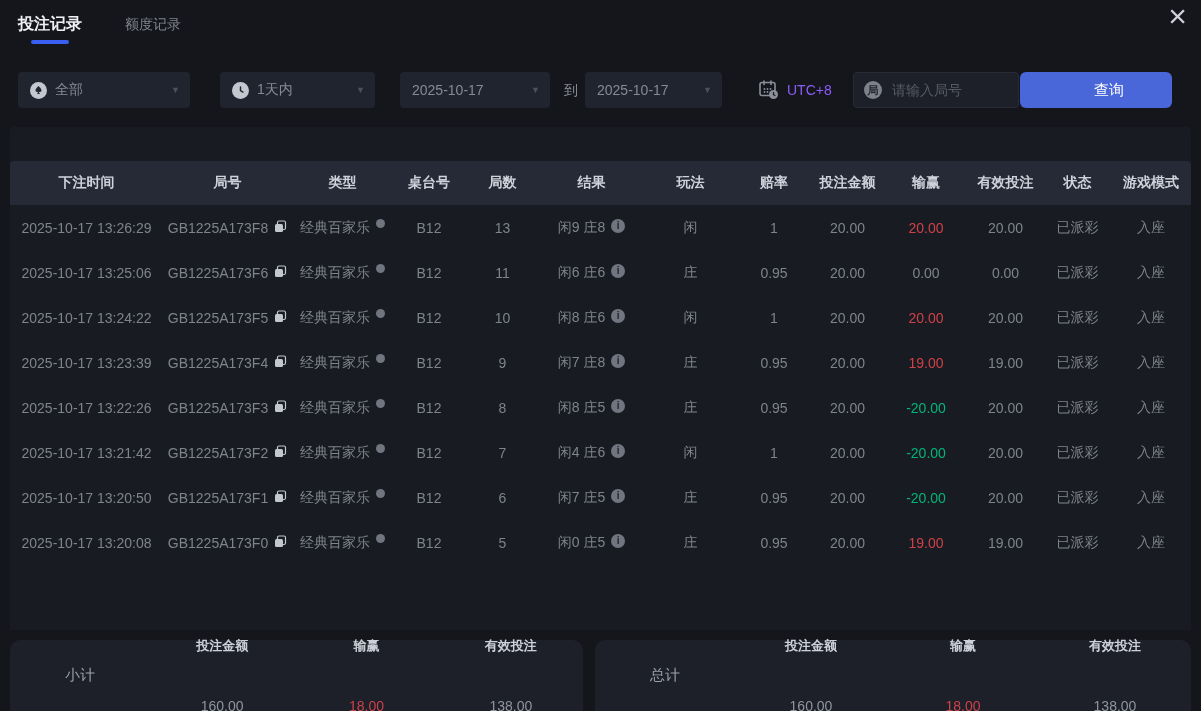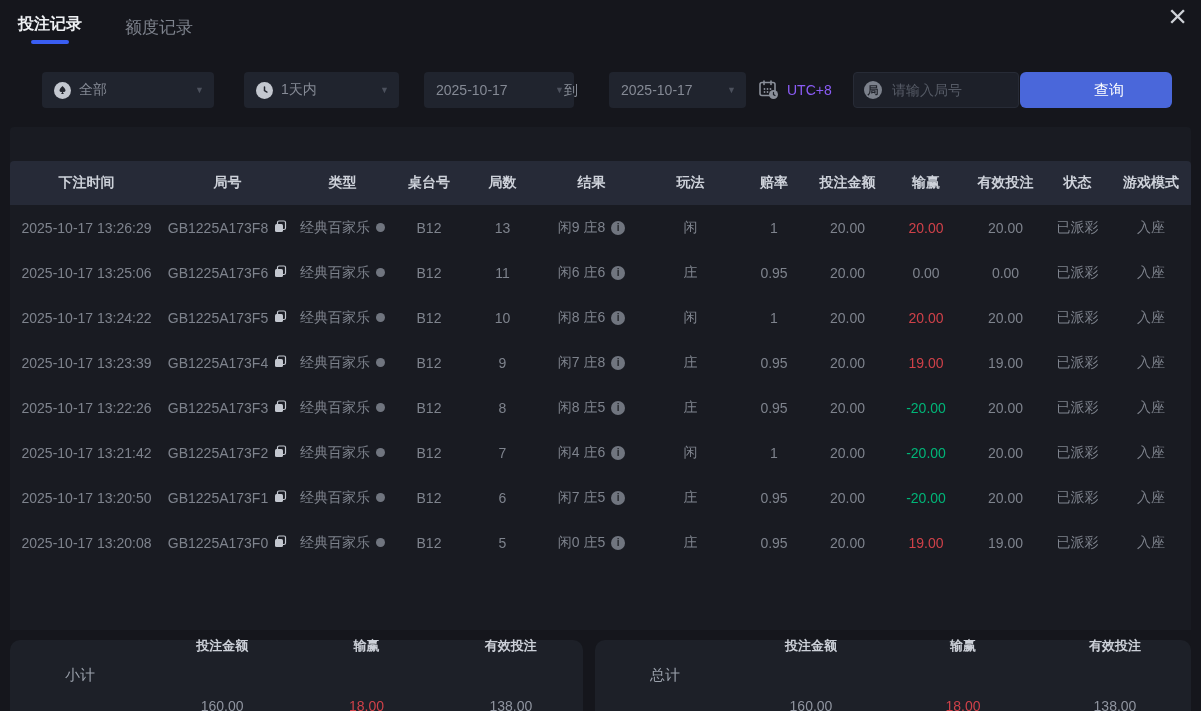--- a/index.html
+++ b/index.html
@@ -21,45 +21,45 @@
     width:1201px;height:711px;position:relative;overflow:hidden;
     background:var(--page-bg);
     font-family:"Liberation Sans","DejaVu Sans",sans-serif;
     color:var(--text-dim);
   }
   
   .topbar{position:absolute;left:0;top:0;width:100%;height:60px;}
   .tab{position:absolute;cursor:pointer;white-space:nowrap;}
   .tab-active{left:18px;top:14px;font-size:16px;font-weight:700;color:#eef0f3;}
   .tab-underline{position:absolute;left:50%;transform:translateX(-50%);bottom:-9px;width:38px;height:4px;border-radius:2px;background:var(--underline);}
-  .tab-inactive{left:125px;top:16px;font-size:17px;color:#7e838d;}
+  .tab-inactive{left:125px;top:16px;font-size:14px;color:#7e838d;}
   .close-btn{position:absolute;right:14px;top:-4px;font-size:32px;font-weight:300;color:#cfd2d8;cursor:pointer;line-height:40px;}
   
   .ctrl{position:absolute;top:72px;height:36px;background:var(--ctrl-bg);border-radius:4px;
-        display:flex;align-items:center;gap:8px;padding:0 12px;font-size:14px;color:#858a95;cursor:pointer;margin-left:24px;}
+        display:flex;align-items:center;gap:8px;padding:0 12px;font-size:14px;color:#858a95;cursor:pointer;}
   .caret{position:absolute;right:10px;font-size:9px;color:#4c515d;}
   .circle-ic{width:17px;height:17px;border-radius:50%;background:#c3c7cf;display:flex;align-items:center;justify-content:center;flex:0 0 auto;}
   .to-label{position:absolute;left:556px;top:72px;width:30px;line-height:36px;text-align:center;font-size:14px;color:#8a8f99;}
   .tz-group{position:absolute;left:757px;top:72px;height:36px;display:flex;align-items:center;gap:8px;font-size:14px;color:#8b5cf6;}
   .search-wrap{position:absolute;left:853px;top:72px;width:166px;height:36px;background:#1d2029;border:1px solid #272b36;border-radius:4px;
         display:flex;align-items:center;gap:8px;padding:0 10px;}
   .round-ic{width:18px;height:18px;border-radius:50%;background:#7c818c;color:#22252d;font-size:11px;font-weight:700;
         display:flex;align-items:center;justify-content:center;flex:0 0 auto;}
   .search-wrap input{flex:1;min-width:0;background:transparent;border:none;outline:none;color:#9aa0aa;font-size:14px;font-family:inherit;}
   .search-wrap input::placeholder{color:#565b66;}
   .query-btn{position:absolute;left:1020px;top:72px;width:152px;height:36px;background:var(--accent);border:none;border-radius:6px;
         color:#fff;font-size:15px;font-family:inherit;cursor:pointer;padding-left:32px;}
   
   .table{position:absolute;left:10px;top:127px;width:1181px;height:503px;background:var(--tbody-bg);border-radius:4px 4px 0 0;}
   .tr{display:grid;grid-template-columns:153px 129px 101px 72px 75px 103px 95px 72px 75px 82px 77px 67px 80px;align-items:center;}
   .thead{height:44px;background:var(--thead-bg);border-radius:4px 4px 0 0;margin-top:34px;}
   .th{font-size:14px;font-weight:700;color:var(--text-bright);text-align:center;white-space:nowrap;}
   .row{height:45px;font-size:14px;color:var(--text-dim);}
   .td{text-align:center;white-space:nowrap;}
-  .td-flex{display:flex;align-items:center;justify-content:center;gap:6px;}
+  .td-flex{display:flex;justify-content:center;gap:6px;}
   .wl.red{color:var(--red);} .wl.green{color:var(--green);} .wl.neutral{color:var(--text-dim);}
   .copy-ic{display:inline-block;flex:0 0 auto;cursor:pointer;}
   .dot-ic{width:9px;height:9px;border-radius:50%;background:#70757f;flex:0 0 auto;}
   .info-ic{width:14px;height:14px;border-radius:50%;background:#70757f;color:#23262c;font-size:10px;font-weight:700;
         display:flex;align-items:center;justify-content:center;flex:0 0 auto;cursor:pointer;}
   
   .panel{position:absolute;top:640px;height:71px;background:var(--panel-bg);border-radius:10px 10px 0 0;display:flex;align-items:center;}
   .panel-left{left:10px;width:573px;}
   .panel-right{left:595px;width:596px;}
   .panel-label{width:140px;text-align:center;color:#9aa0ab;font-size:15px;font-family:Liberation Serif, serif;}

